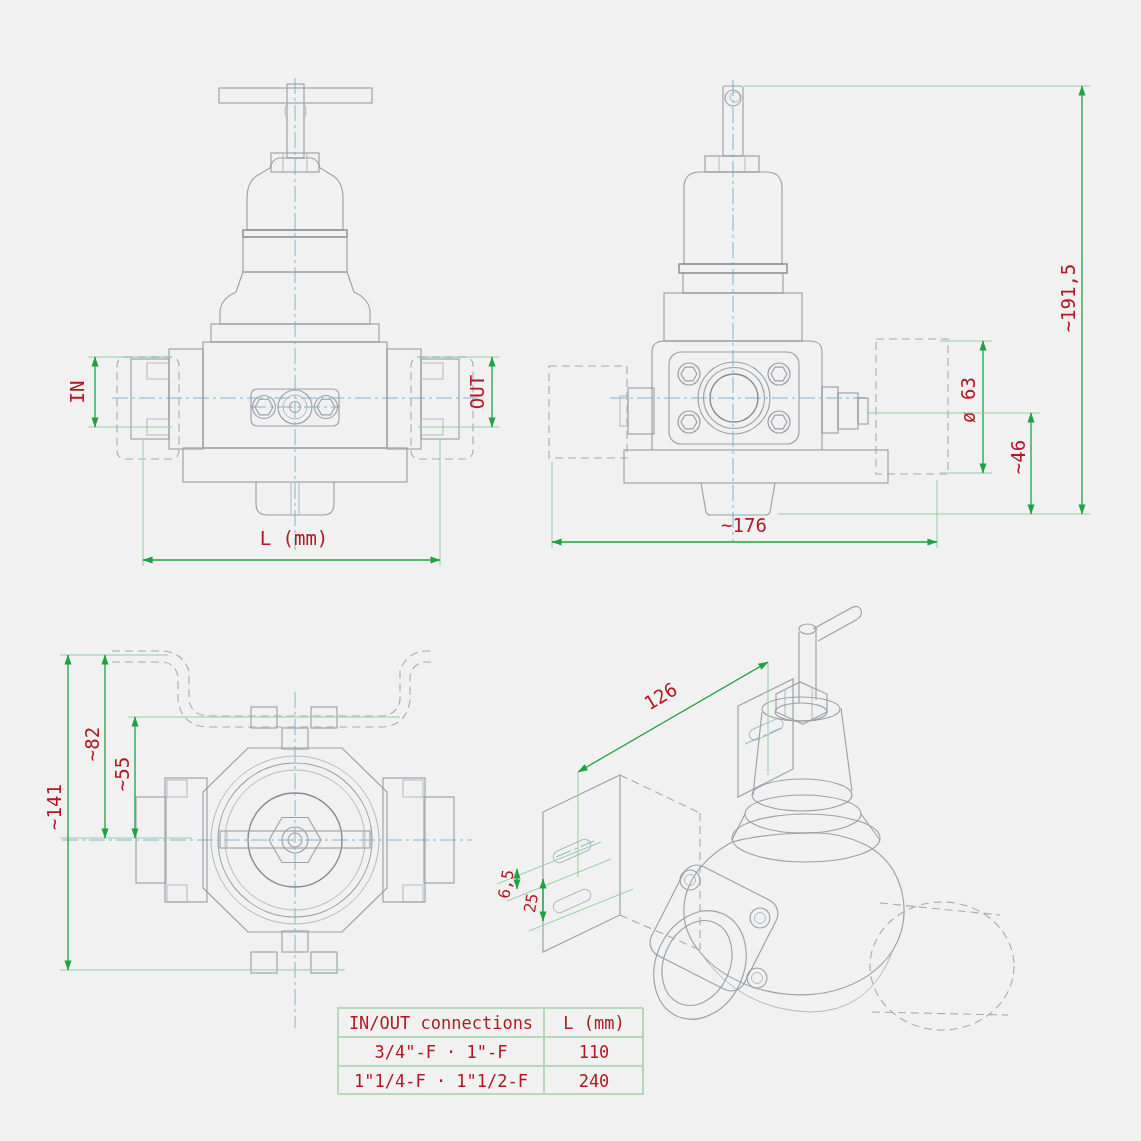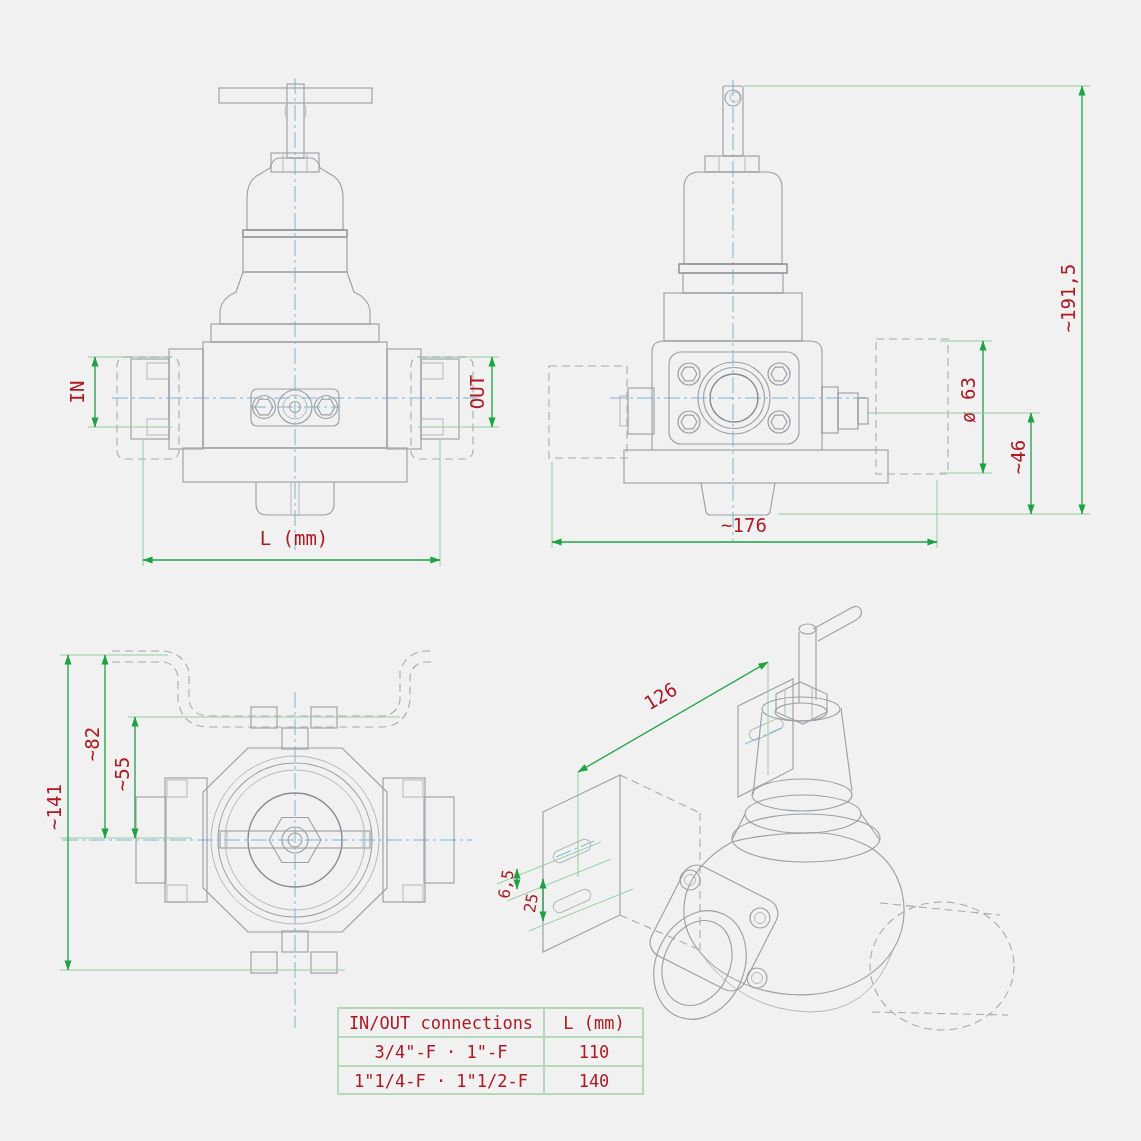--- a/index.html
+++ b/index.html
@@ -271,16 +271,16 @@
     </g>
   </g>
 </svg>
 
 <div id="conn-table">
   <div class="cell">IN/OUT connections</div>
   <div class="cell">L (mm)</div>
   <div class="cell">3/4"-F · 1"-F</div>
   <div class="cell">110</div>
   <div class="cell">1"1/4-F · 1"1/2-F</div>
-  <div class="cell">140</div>
+  <div class="cell">240</div>
 </div>
 
 </div>
 
 </body></html>

